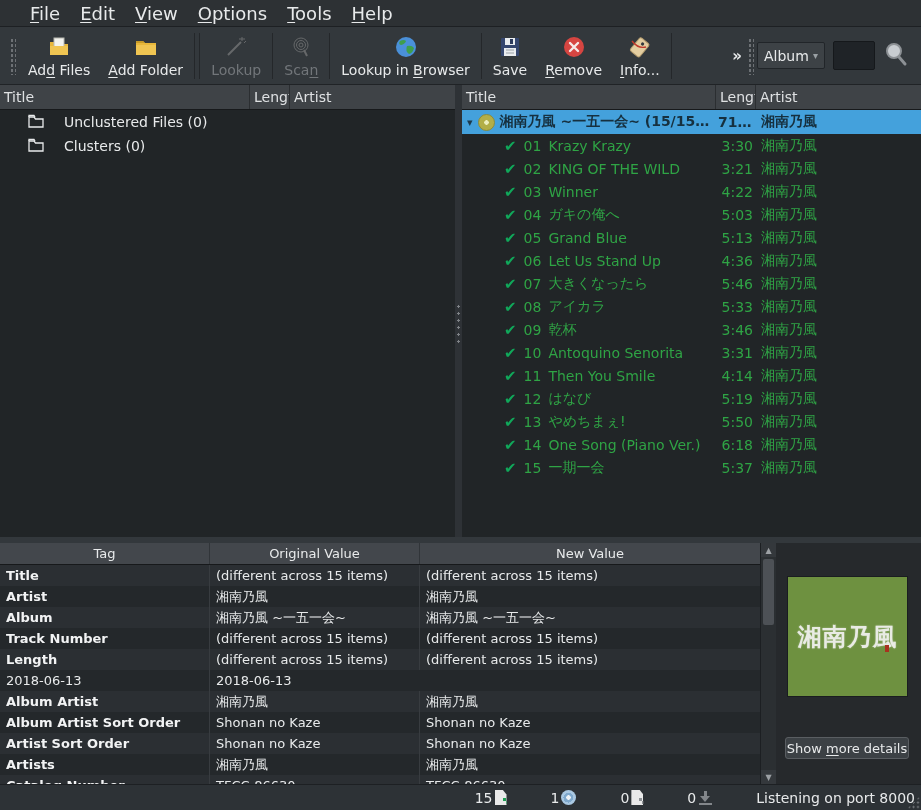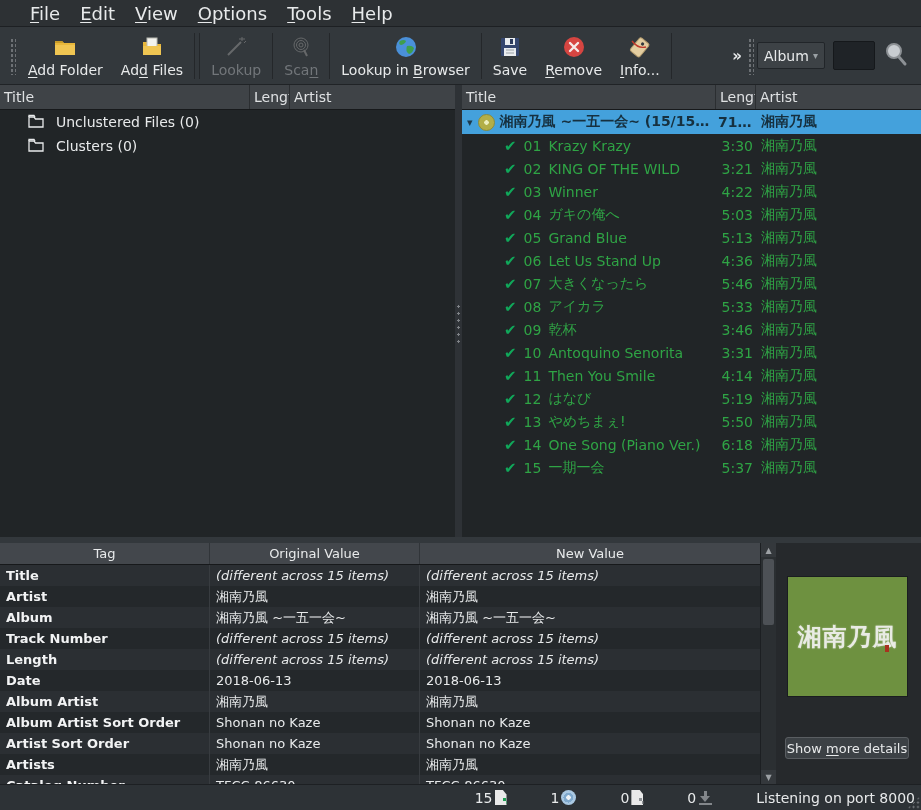--- a/index.html
+++ b/index.html
@@ -61,21 +61,21 @@
   .pane-right { flex:1; display:flex; flex-direction:column; }
   .phead {
     height:25px; background:#3f4347; display:flex; align-items:center;
     border-bottom:1px solid #17191b; font-size:14px; color:#dfe1e3; flex:0 0 auto;
   }
   .phead span { padding:0 4px; border-right:1px solid #2b2e31; height:100%; display:flex; align-items:center; overflow:hidden; white-space:nowrap; }
   .pl-c1 { width:250px; } .pl-c2 { width:40px; } .pl-c3 { flex:1; border-right:none !important; }
   .pr-c1 { width:254px; } .pr-c2 { width:40px; } .pr-c3 { flex:1; border-right:none !important; }
   .pbody { flex:1; overflow:hidden; }
 
-  .tree-item { display:flex; align-items:center; height:24px; padding-left:28px; gap:12px; font-size:14px; }
+  .tree-item { display:flex; align-items:center; height:24px; padding-left:28px; gap:20px; font-size:14px; }
 
   .album-row {
     height:24px; background:#44a1dc; color:#16303f; font-weight:bold;
     display:flex; align-items:center; font-size:14px;
   }
   .album-row .arow-title { width:254px; display:flex; align-items:center; gap:5px; padding-left:5px; overflow:hidden; white-space:nowrap; }
   .album-row .arow-len { width:40px; padding:0 2px; overflow:hidden; white-space:nowrap; }
   .album-row .arow-art { flex:1; padding-left:5px; white-space:nowrap; }
   .expander { font-size:11px; color:#1c3a4d; }
   .cd-icon {
@@ -98,21 +98,21 @@
   .mhead { display:flex; height:22px; background:#43474c; border-bottom:1px solid #17191b; font-size:13px; }
   .mhead span { display:flex; align-items:center; justify-content:center; border-right:1px solid #313539; }
   .m-c1 { width:210px; } .m-c2 { width:210px; } .m-c3 { flex:1; border-right:none !important; }
   .mrow { display:flex; height:21px; font-size:13px; align-items:center; }
   .mrow:nth-child(odd) { background:#2b2f33; }
   .mrow:nth-child(even) { background:#24282b; }
   .mrow span { height:100%; display:flex; align-items:center; padding:0 6px; border-right:1px solid #383c40; overflow:hidden; white-space:nowrap; }
   .mrow .mtag { width:210px; font-weight:bold; color:#f2f3f4; }
   .mrow .mval { width:210px; }
   .mrow .mval2 { flex:1; border-right:none; }
-  .mrow[data-italic="1"] .mval, .mrow[data-italic="1"] .mval2 { font-style:italic; }
+  .mrow[data-italic="1"] .mval, .mrow[data-italic="1"] .mval2 { }
 
   
   .vscroll { width:16px; background:#2b2f32; display:flex; flex-direction:column; border-left:1px solid #1c1f22; }
   .sbtn { height:14px; display:flex; align-items:center; justify-content:center; font-size:8px; color:#9ca0a4; background:#34383c; }
   .strack { flex:1; position:relative; }
   .sthumb { position:absolute; top:2px; left:2px; right:2px; height:66px; background:#4d5156; border-radius:2px; }
 
   
   .art-panel { flex:1; position:relative; background:#26292c; }
   .album-art {
@@ -168,37 +168,37 @@
   <div class="menu-item"><span></span><span class="u">T</span><span>ools</span></div>
   <div class="menu-item"><span></span><span class="u">H</span><span>elp</span></div>
 </div>
 
 <div class="toolbar">
   <div class="grip"></div>
 
   <div class="tbtn">
     <span class="ticon">
       <svg width="24" height="24" viewBox="0 0 24 24">
+          <path d="M3 7 h7 l2 2 h9 v11 h-18 z" fill="#e8b73a"></path>
+          <rect x="7" y="3" width="10" height="9" fill="#f3f3ee" stroke="#b9b9b2"></rect>
+          <path d="M3 11 h18 v9 h-18 z" fill="#f0c552"></path>
+        </svg>
+    </span>
+    <span><span>Ad</span><span class="u">d</span><span> Files</span></span>
+  </div>
+
+  <div class="tbtn">
+    <span class="ticon">
+      <svg width="24" height="24" viewBox="0 0 24 24">
           <path d="M2 6 h7 l2 2 h11 v12 h-20 z" fill="#e8b73a"></path>
           <path d="M2 6 h7 l2 2 h-9 z" fill="#c79a28"></path>
           <path d="M2 10 h20 v10 h-20 z" fill="#f0c552"></path>
         </svg>
     </span>
     <span><span></span><span class="u">A</span><span>dd Folder</span></span>
-  </div>
-
-  <div class="tbtn">
-    <span class="ticon">
-      <svg width="24" height="24" viewBox="0 0 24 24">
-          <path d="M3 7 h7 l2 2 h9 v11 h-18 z" fill="#e8b73a"></path>
-          <rect x="7" y="3" width="10" height="9" fill="#f3f3ee" stroke="#b9b9b2"></rect>
-          <path d="M3 11 h18 v9 h-18 z" fill="#f0c552"></path>
-        </svg>
-    </span>
-    <span><span>Ad</span><span class="u">d</span><span> Files</span></span>
   </div>
 
   <div class="tsep"></div>
 
 
   <div class="tsep"></div>
 
   <div class="tbtn" data-disabled="1">
     <span class="ticon">
       <svg width="24" height="24" viewBox="0 0 24 24" stroke="#8d9195" stroke-width="2" fill="none">
@@ -541,21 +541,20 @@
           <span class="mval2">(different across 15 items)</span>
         </div>
 
         <div class="mrow" data-italic="1">
           <span class="mtag">Length</span>
           <span class="mval">(different across 15 items)</span>
           <span class="mval2">(different across 15 items)</span>
         </div>
 
         <div class="mrow" data-italic="0">
-          <span class="mtag">Date</span>
           <span class="mval">2018-06-13</span>
           <span class="mval2">2018-06-13</span>
         </div>
 
         <div class="mrow" data-italic="0">
           <span class="mtag">Album Artist</span>
           <span class="mval">湘南乃風</span>
           <span class="mval2">湘南乃風</span>
         </div>
 

